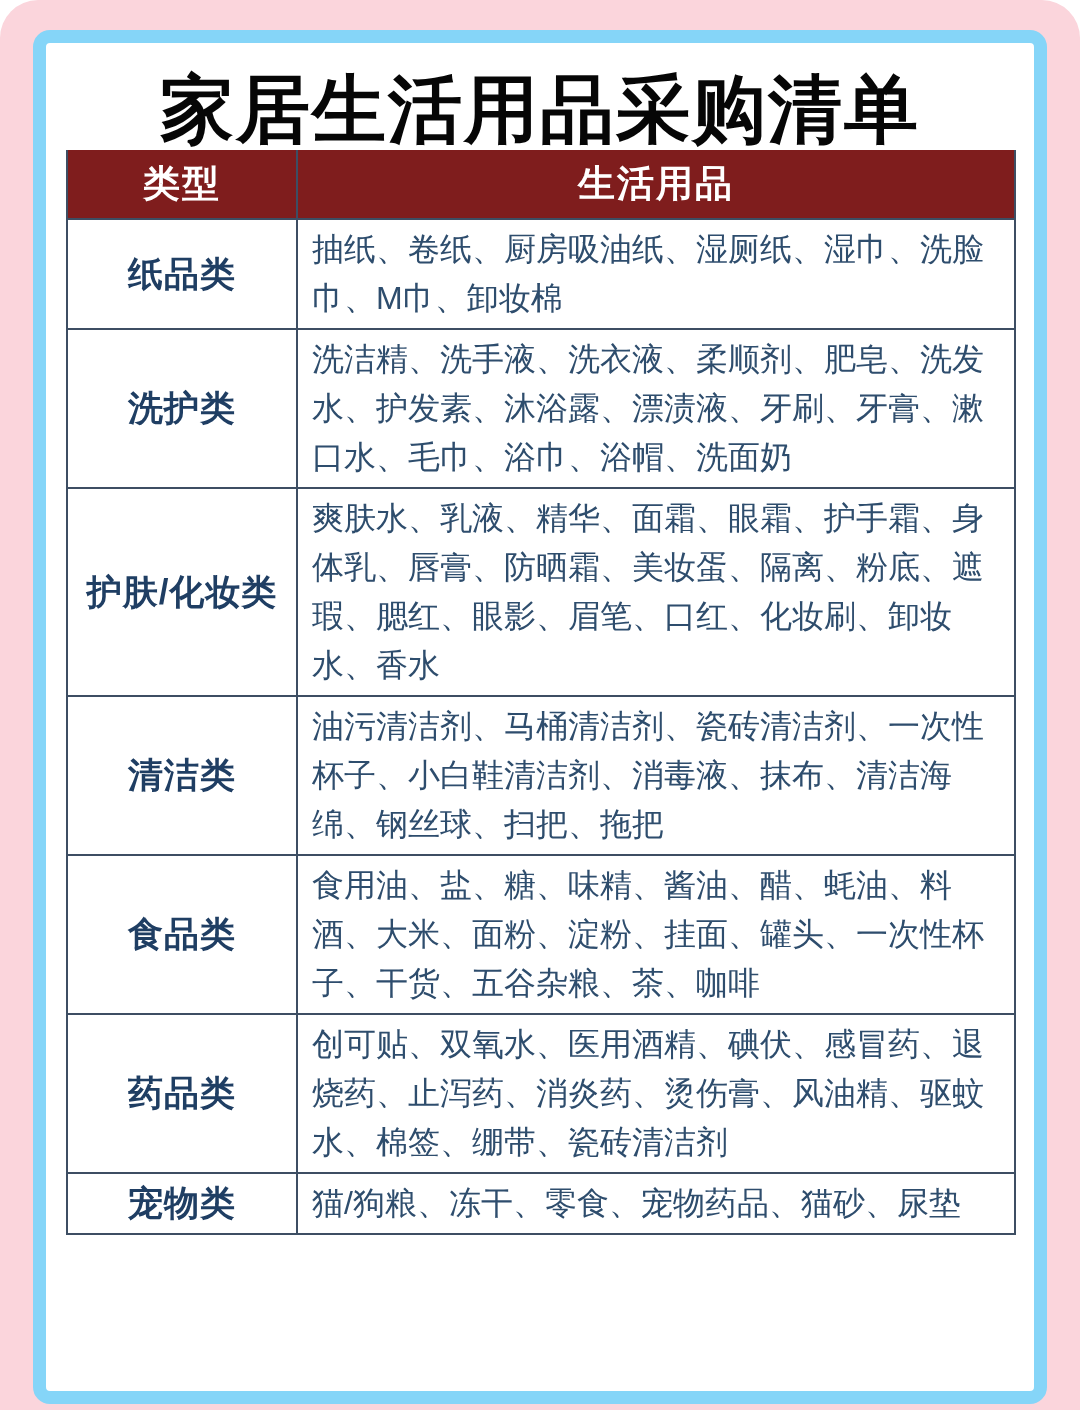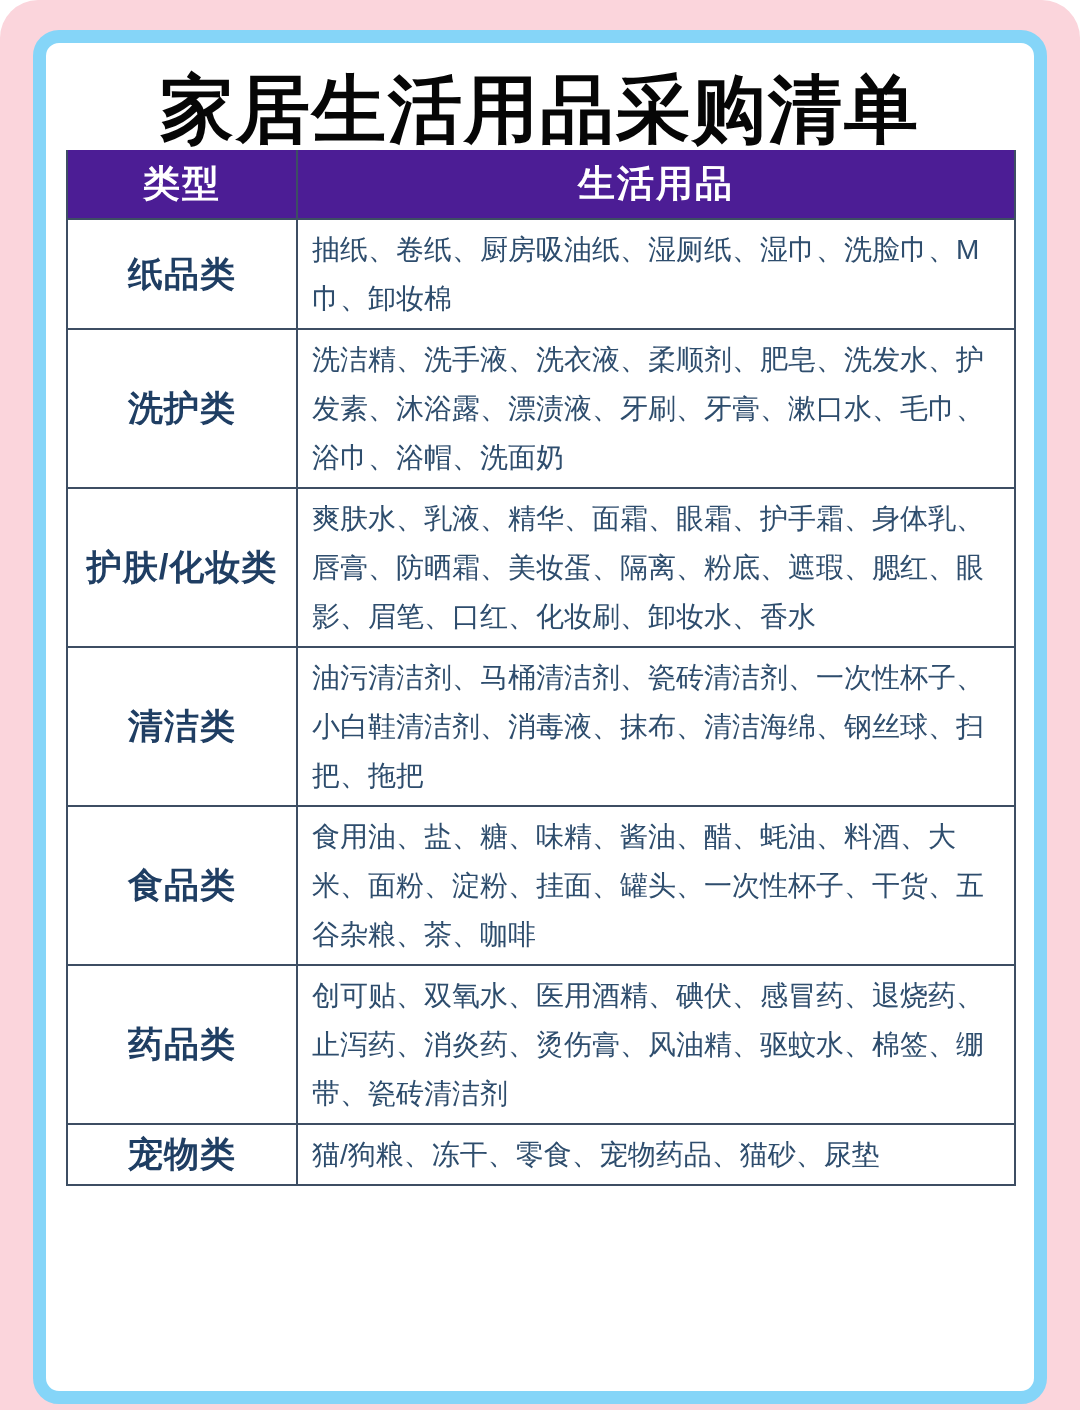--- a/index.html
+++ b/index.html
@@ -26,21 +26,21 @@
     border-radius: 38px 38px 0 0;
   }
   .card {
     position: absolute;
     left: 33px;
     top: 30px;
     width: 988px;   
     height: 1348px; 
     background: #ffffff;
     border: 13px solid #85d5f8;
-    border-radius: 26px;
+    border-radius: 17px;
   }
   .poster-title {
     position: absolute;
     left: 0;
     top: 18px;
     width: 100%;
     text-align: center;
     font-size: 74px;
     font-weight: 900;
     letter-spacing: 2px;
@@ -53,40 +53,40 @@
     top: 107px;  
     width: 948px;
     border-collapse: collapse;
     table-layout: fixed;
   }
   col.c-type  { width: 230px; }
   col.c-items { width: 718px; }
   th, td { border: 2px solid #3d4e63; }
   thead th {
     border-top: 0;
-    background: #4c1d95;
+    background: #7f1d1d;
     color: #ffffff;
     font-size: 37px;
     font-weight: 700;
     height: 66px;
     text-align: center;
     vertical-align: middle;
     letter-spacing: 2px;
   }
   td.cat {
     text-align: center;
     vertical-align: middle;
     font-size: 35px;
     font-weight: 700;
     color: #1f3e63;
     letter-spacing: 1px;
   }
   td.items {
     vertical-align: middle;
-    font-size: 28px;
+    font-size: 32px;
     line-height: 49px;
     color: #2e4d6d;
     padding: 5px 14px;
     word-break: break-all;
     text-align: left;
   }
 </style>
 </head>
 <body>
 

